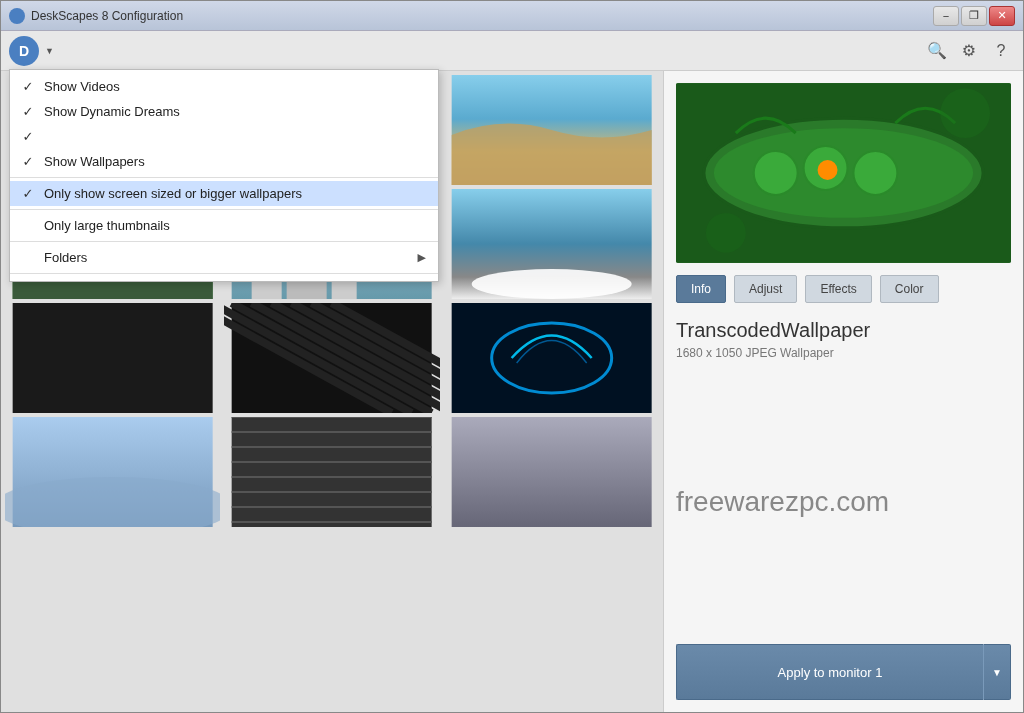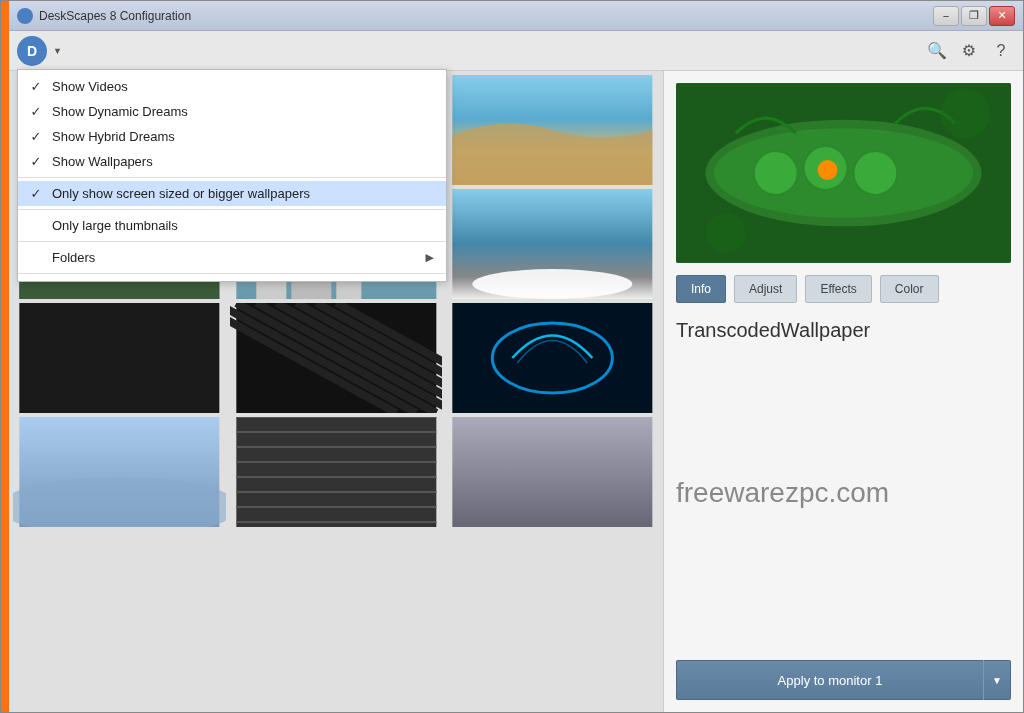--- a/index.html
+++ b/index.html
@@ -13,21 +13,20 @@
     }
 
     
     .window {
       width: 1024px;
       height: 713px;
       background: #f97316;
       border: 1px solid #888;
       display: flex;
       flex-direction: column;
-      padding-left: 8px;
     }
     .title-bar {
       background: linear-gradient(to bottom, #d0d8e8 0%, #b8c4d8 100%);
       height: 30px;
       display: flex;
       align-items: center;
       padding: 0 8px;
       border-bottom: 1px solid #aab;
       flex-shrink: 0;
     }
@@ -199,21 +198,21 @@
       color: #888;
       margin-top: auto;
       margin-bottom: 20px;
     }
 
     
     .apply-section {
       margin-top: auto;
       display: flex;
       align-items: stretch;
-      height: 40px;
+      height: 56px;
     }
     .apply-btn {
       flex: 1;
       background: linear-gradient(to bottom, #6a8aaa, #5a7a9a);
       color: white;
       border: 1px solid #4a6a8a;
       cursor: pointer;
       font-size: 13px;
       padding: 0 16px;
       border-right: none;
@@ -302,21 +301,20 @@
       <div class="menu-item">
         <span class="menu-check">✓</span>
         <span class="menu-label">Show Videos</span>
       </div>
       <div class="menu-item">
         <span class="menu-check">✓</span>
         <span class="menu-label">Show Dynamic Dreams</span>
       </div>
       <div class="menu-item">
         <span class="menu-check">✓</span>
-        <span class="menu-label">Show Hybrid Dreams</span>
       </div>
       <div class="menu-item">
         <span class="menu-check">✓</span>
         <span class="menu-label">Show Wallpapers</span>
       </div>
       <div class="menu-separator"></div>
       <div class="menu-item highlighted">
         <span class="menu-check">✓</span>
         <span class="menu-label">Only show screen sized or bigger wallpapers</span>
       </div>
@@ -522,20 +520,21 @@
       </div>
 
       <div class="tabs">
         <div class="tab active">Info</div>
         <div class="tab">Adjust</div>
         <div class="tab">Effects</div>
         <div class="tab">Color</div>
       </div>
 
       <div class="wallpaper-name">TranscodedWallpaper</div>
+      <div class="wallpaper-meta">1680 x 1050 JPEG Wallpaper</div>
 
       <div class="watermark">freewarezpc.com</div>
 
       <div class="apply-section">
         <button class="apply-btn">Apply to monitor 1</button>
         <button class="apply-dropdown-btn">
           <span>▼</span>
         </button>
       </div>
     </div>

